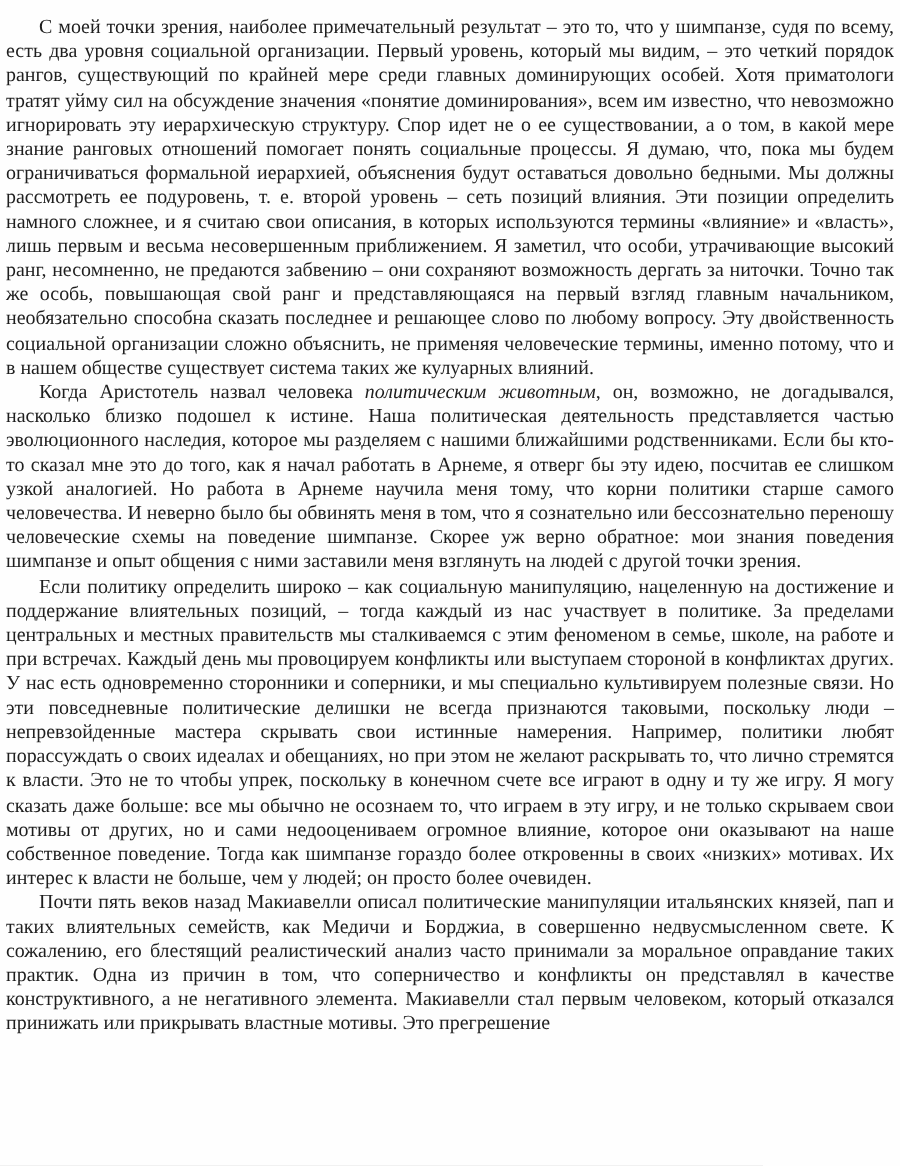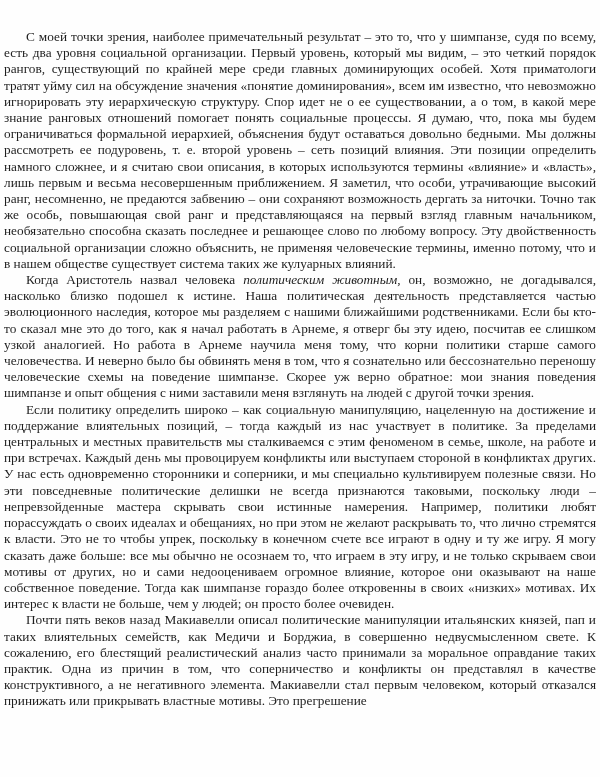--- a/index.html
+++ b/index.html
@@ -8,21 +8,21 @@
     background: #e8e8e8;
   }
   .page {
     position: relative;
     width: 600px;
     height: 777px;
     margin: 0 auto;
     background: #fefefe;
     overflow: hidden;
     box-sizing: border-box;
-    padding: 29px 4px 0 4px;
+    padding: 10px 4px 0 4px;
   }
   .text-block {
     font-family: "Liberation Serif", "DejaVu Serif", serif;
     font-size: 13.3px;
     line-height: 16.2px;
     color: #1e1e1e;
     text-align: justify;
   }
   .text-block p {
     margin: 0;

